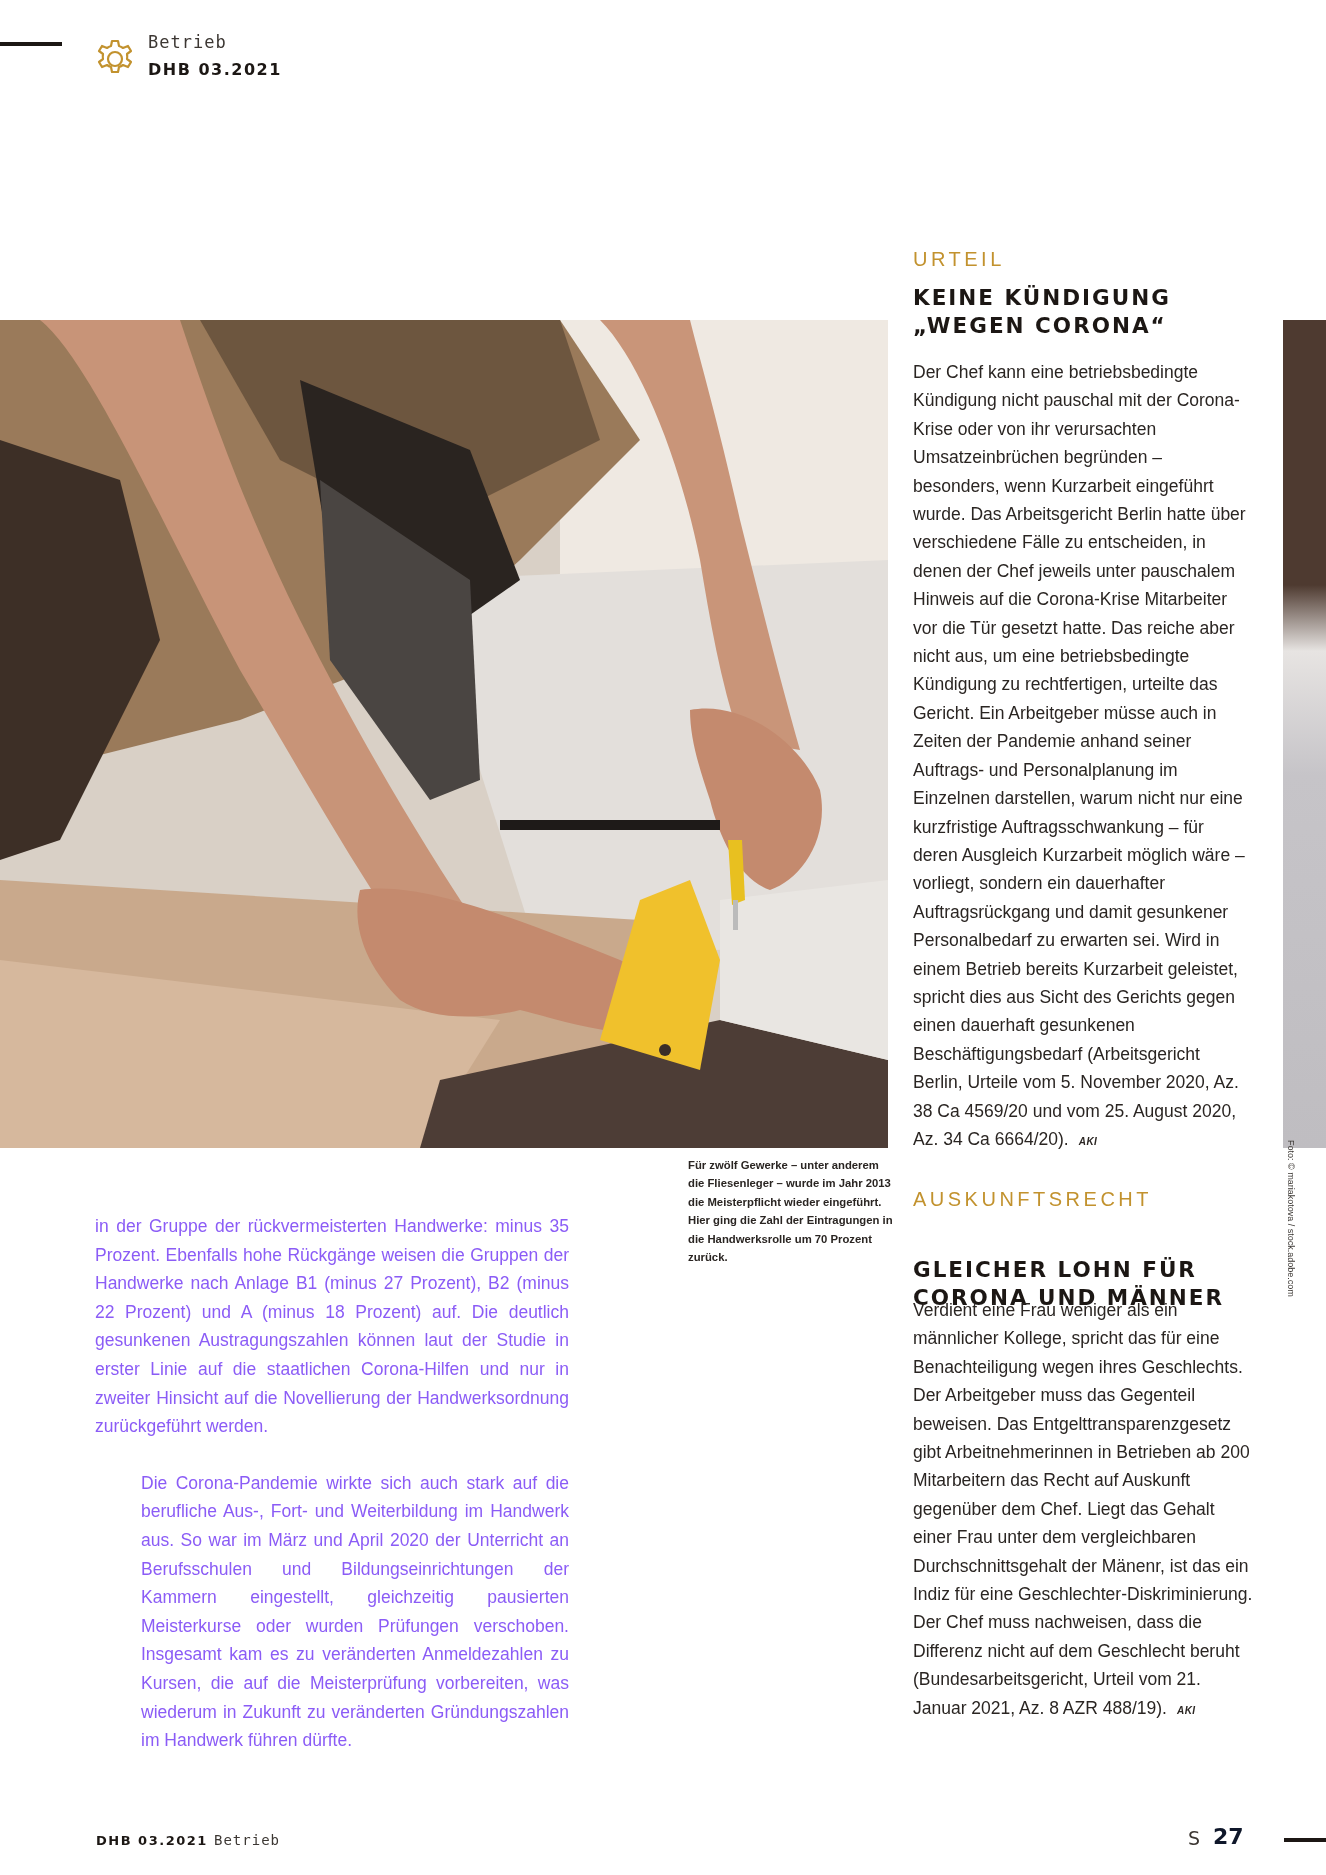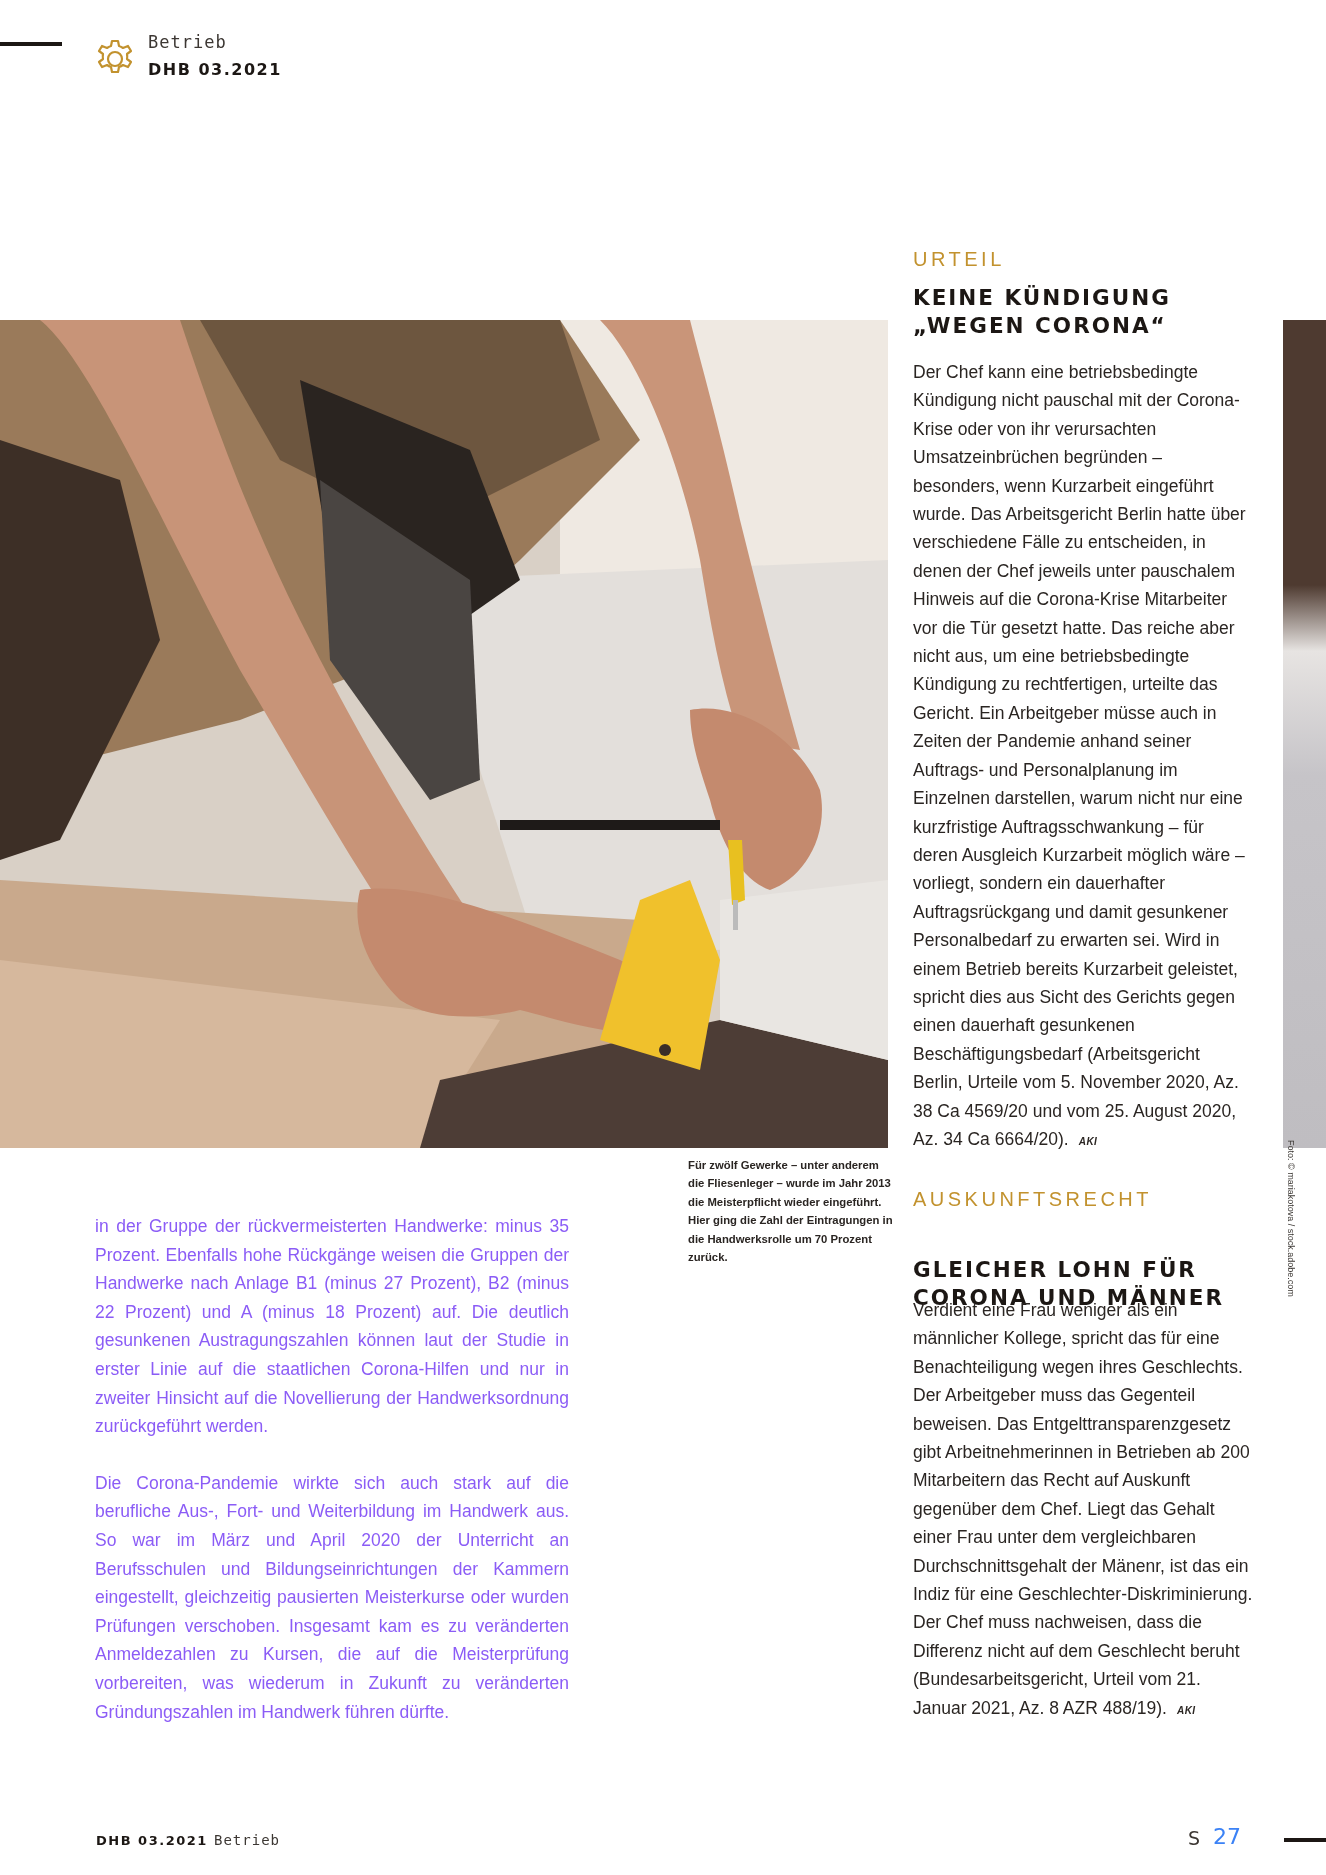--- a/index.html
+++ b/index.html
@@ -22,31 +22,31 @@
   .photo-credit { position: absolute; left: 1296px; top: 1140px; transform: rotate(90deg); transform-origin: left top;
     font-family: "Liberation Sans", sans-serif; font-size: 9px; color: #3b3733; white-space: nowrap; }
 
   
   .caption { position: absolute; left: 688px; top: 1156px; width: 210px; font-family: "Liberation Sans", sans-serif;
     font-size: 11.3px; font-weight: bold; line-height: 18.4px; color: #2a2522; }
 
   
   .body-left { position: absolute; left: 95px; top: 1212px; width: 474px; font-family: "Liberation Sans", sans-serif;
     font-size: 17.5px; line-height: 28.6px; color: #8b5cf6; text-align: justify; }
-  .body-left p + p { margin-top: 28px; }
+  .body-left p + p { margin-top: 28px; margin-left: 46px; }
   .kicker { position: absolute; left: 913px; font-family: "Liberation Sans", sans-serif; font-size: 20px; letter-spacing: 3.5px; color: #c2922e; }
   .headline { position: absolute; left: 913px; font-family: "DejaVu Sans", sans-serif; font-weight: bold; font-size: 21.5px; line-height: 28px; letter-spacing: 2px; color: #1c1714; }
   .article { position: absolute; left: 913px; width: 340px; font-family: "Liberation Sans", sans-serif; font-size: 17.5px; line-height: 28.4px; color: #2a2522; }
   .author { font-family: Liberation Sans, sans-serif; font-weight: bold; font-style: italic; font-size: 10px; margin-left: 10px; letter-spacing: 0.5px; }
 
   
   .footer-issue { position: absolute; left: 96px; top: 1833px; font-family: "DejaVu Sans", sans-serif; font-weight: bold; font-size: 13px; letter-spacing: 1.5px; color: #1c1714; }
   .footer-section { position: absolute; left: 214px; top: 1832px; font-family: "DejaVu Sans Mono", monospace; font-size: 14px; color: #3c3733; letter-spacing: 1px; }
   .page-s { position: absolute; left: 1188px; top: 1827px; font-family: "DejaVu Sans", sans-serif; font-size: 19px; color: #3c3733; }
-  .page-num { position: absolute; left: 1213px; top: 1824px; font-family: "DejaVu Sans", sans-serif; font-weight: normal; font-size: 22px; color: #3b82f6; }
+  .page-num { position: absolute; left: 1213px; top: 1824px; font-family: "DejaVu Sans", sans-serif; font-weight: bold; font-size: 22px; color: #0f172a; }
   .bottom-rule { position: absolute; left: 1284px; top: 1838px; width: 42px; height: 4px; background: #1c1714; }
 </style>
 </head>
 <body>
 
 <div class="top-rule"></div>
 <div class="header-icon">
   <svg viewBox="0 0 42 42" width="42" height="42">
     <g fill="none" stroke="#c2922e" stroke-width="2.2" stroke-linejoin="round">
       <path d="M18 3 h6 l1 5 a13 13 0 0 1 4 2 l5 -2 l3 5 l-4 3 a13 13 0 0 1 0 5 l4 3 l-3 5 l-5 -2 a13 13 0 0 1 -4 2 l-1 5 h-6 l-1 -5 a13 13 0 0 1 -4 -2 l-5 2 l-3 -5 l4 -3 a13 13 0 0 1 0 -5 l-4 -3 l3 -5 l5 2 a13 13 0 0 1 4 -2 z"></path>

